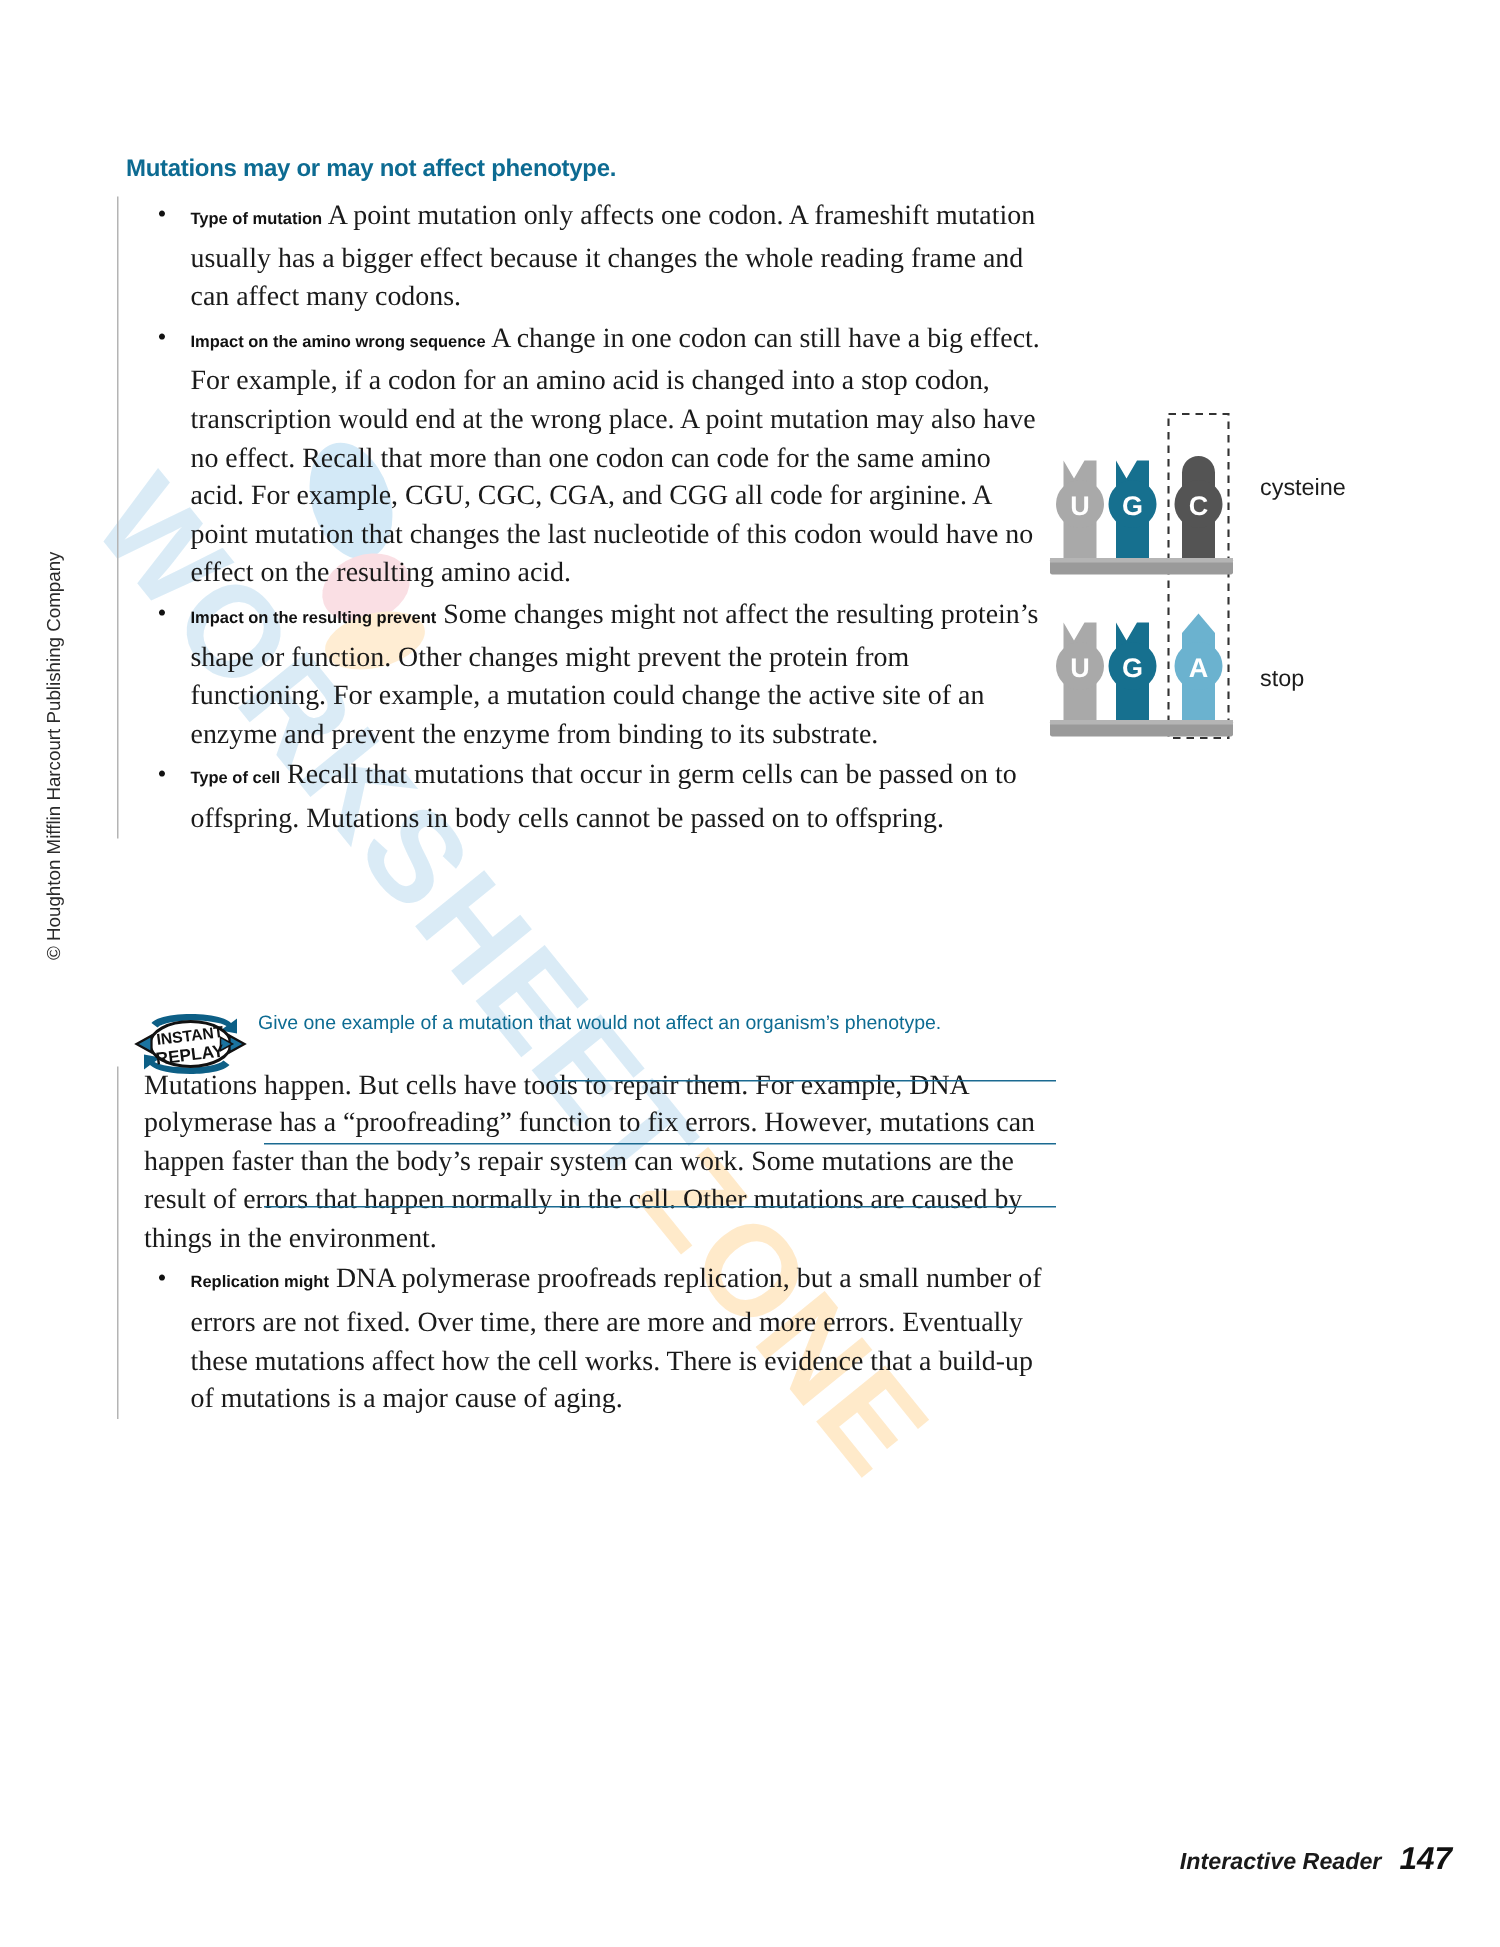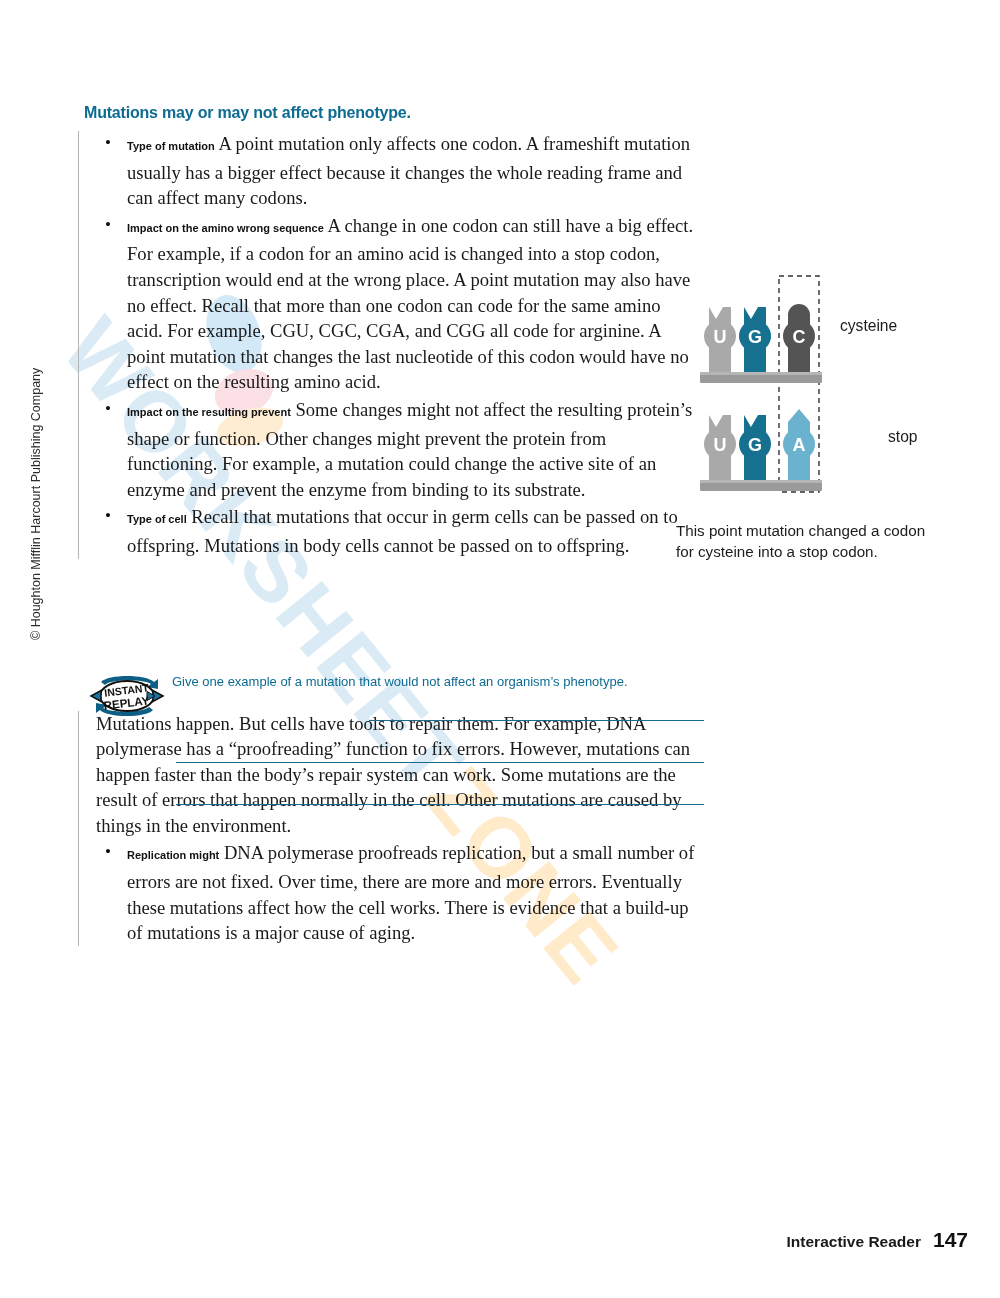--- a/index.html
+++ b/index.html
@@ -177,20 +177,21 @@
   }
 
   
   #footer {
     position: absolute;
     right: 32px;
     top: 1228px;
     font-family: "Liberation Sans", sans-serif;
     z-index: 4;
     white-space: nowrap;
+    font-style: italic;
   }
   #footer-label {
     font-size: 15.5px;
     font-weight: bold;
     color: #1a1a1a;
   }
   #footer-page {
     font-size: 21px;
     font-weight: bold;
     color: #111111;
@@ -320,22 +321,21 @@
 
         <g>
           <path d="M123 137 L134 150 L134 208 L112 208 L112 150 Z" fill="#6bb2cf"></path>
           <circle cx="123" cy="172" r="16" fill="#6bb2cf"></circle>
           <text x="123" y="179" text-anchor="middle" font-family="Liberation Sans, sans-serif" font-size="18" font-weight="bold" fill="#ffffff">A</text>
         </g>
       </g>
     </svg>
 
     <div class="codon-label" style="left:164px; top:45px;text-align:center;">cysteine</div>
-    <div class="codon-label" style="left:164px; top:156px;margin-left:48px;">stop</div>
+    <div class="codon-label" style="left:164px; top:172px;">stop</div>
   </div>
 
-  <div id="figure-caption">This point mutation changed a codon for cysteine into a stop codon.</div>
 
   <div id="footer">
     <span id="footer-label">Interactive Reader</span><span id="footer-page">147</span>
   </div>
 
 </div>
 
 </body></html>

